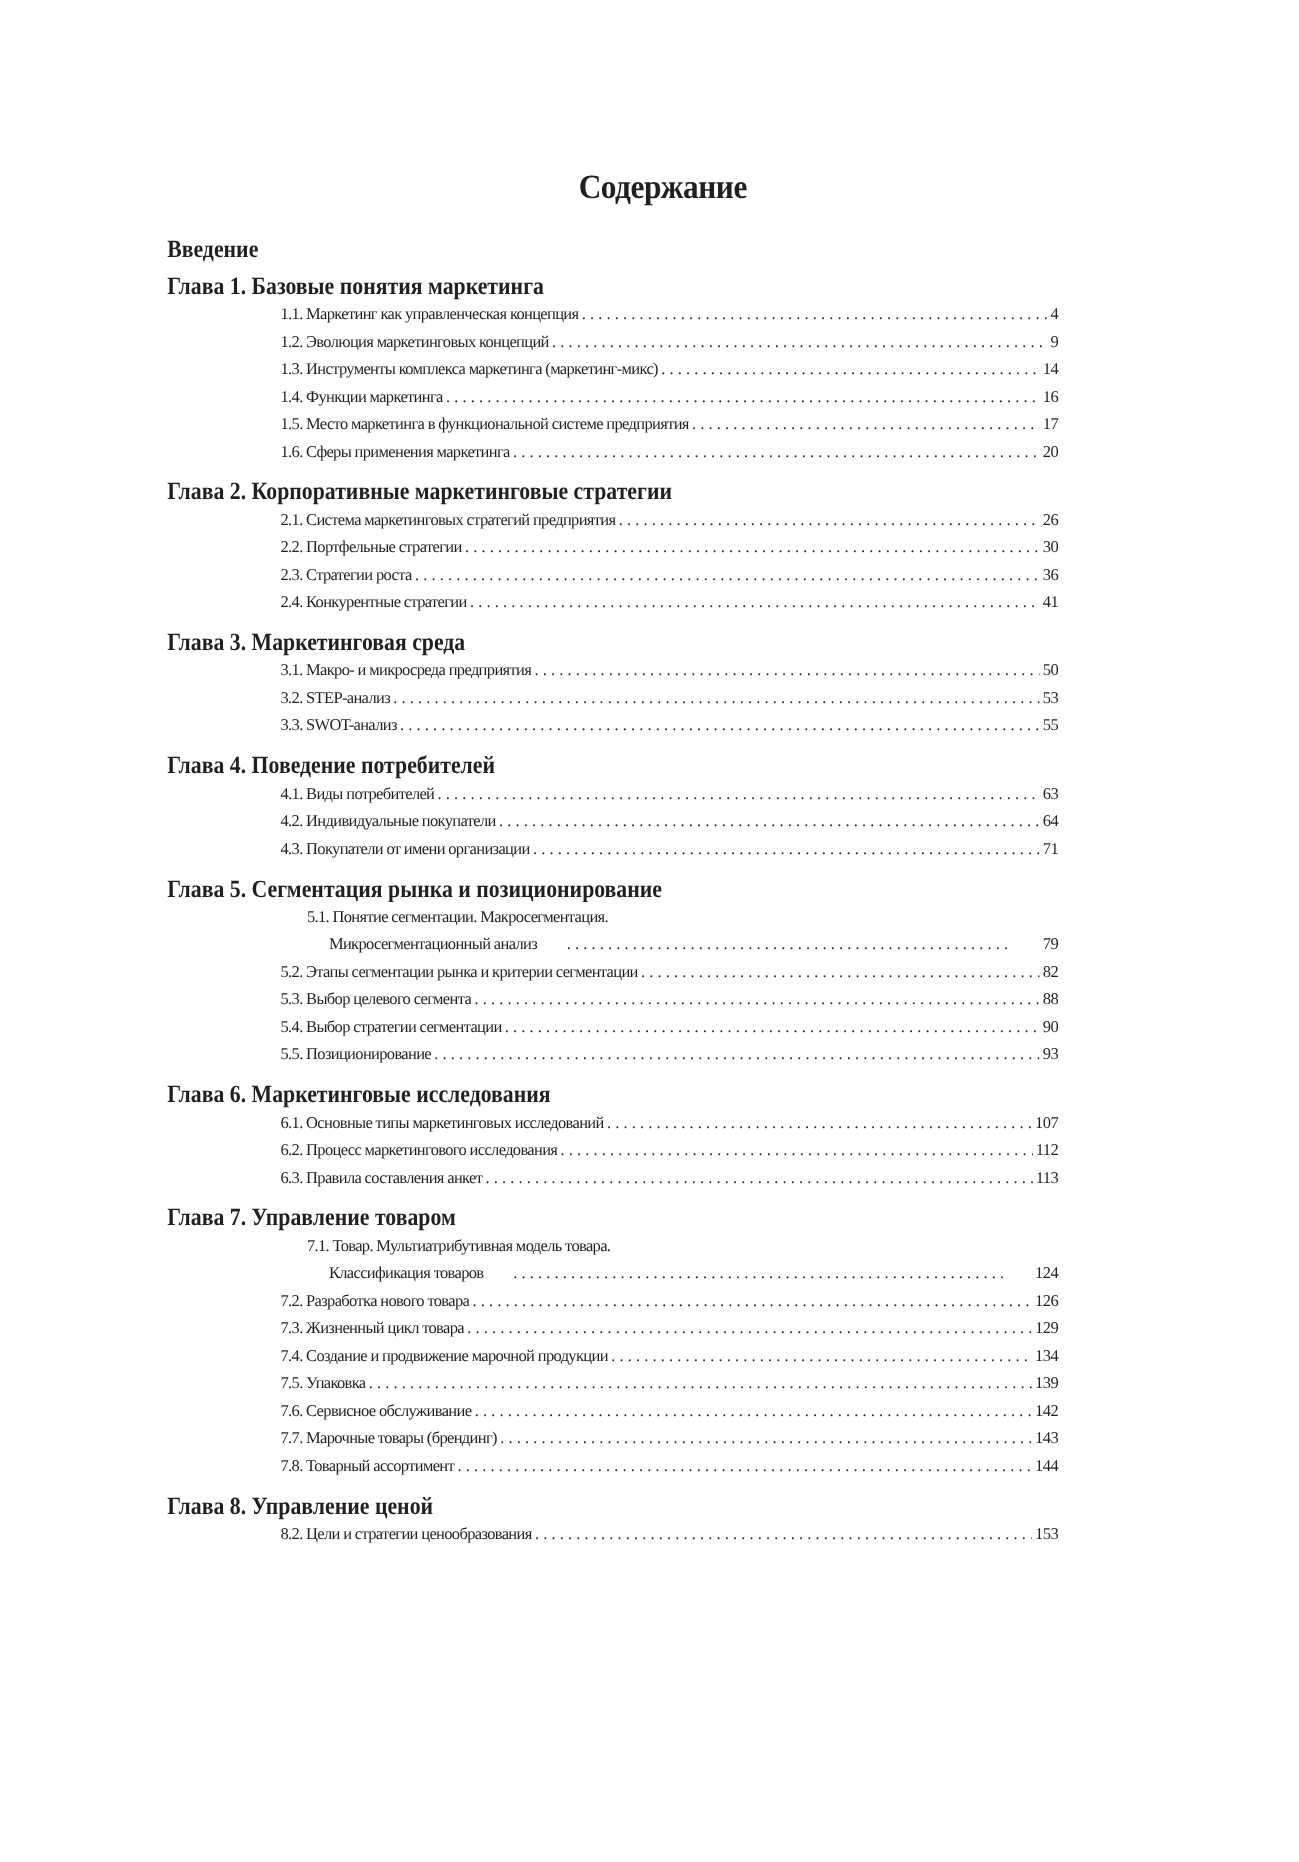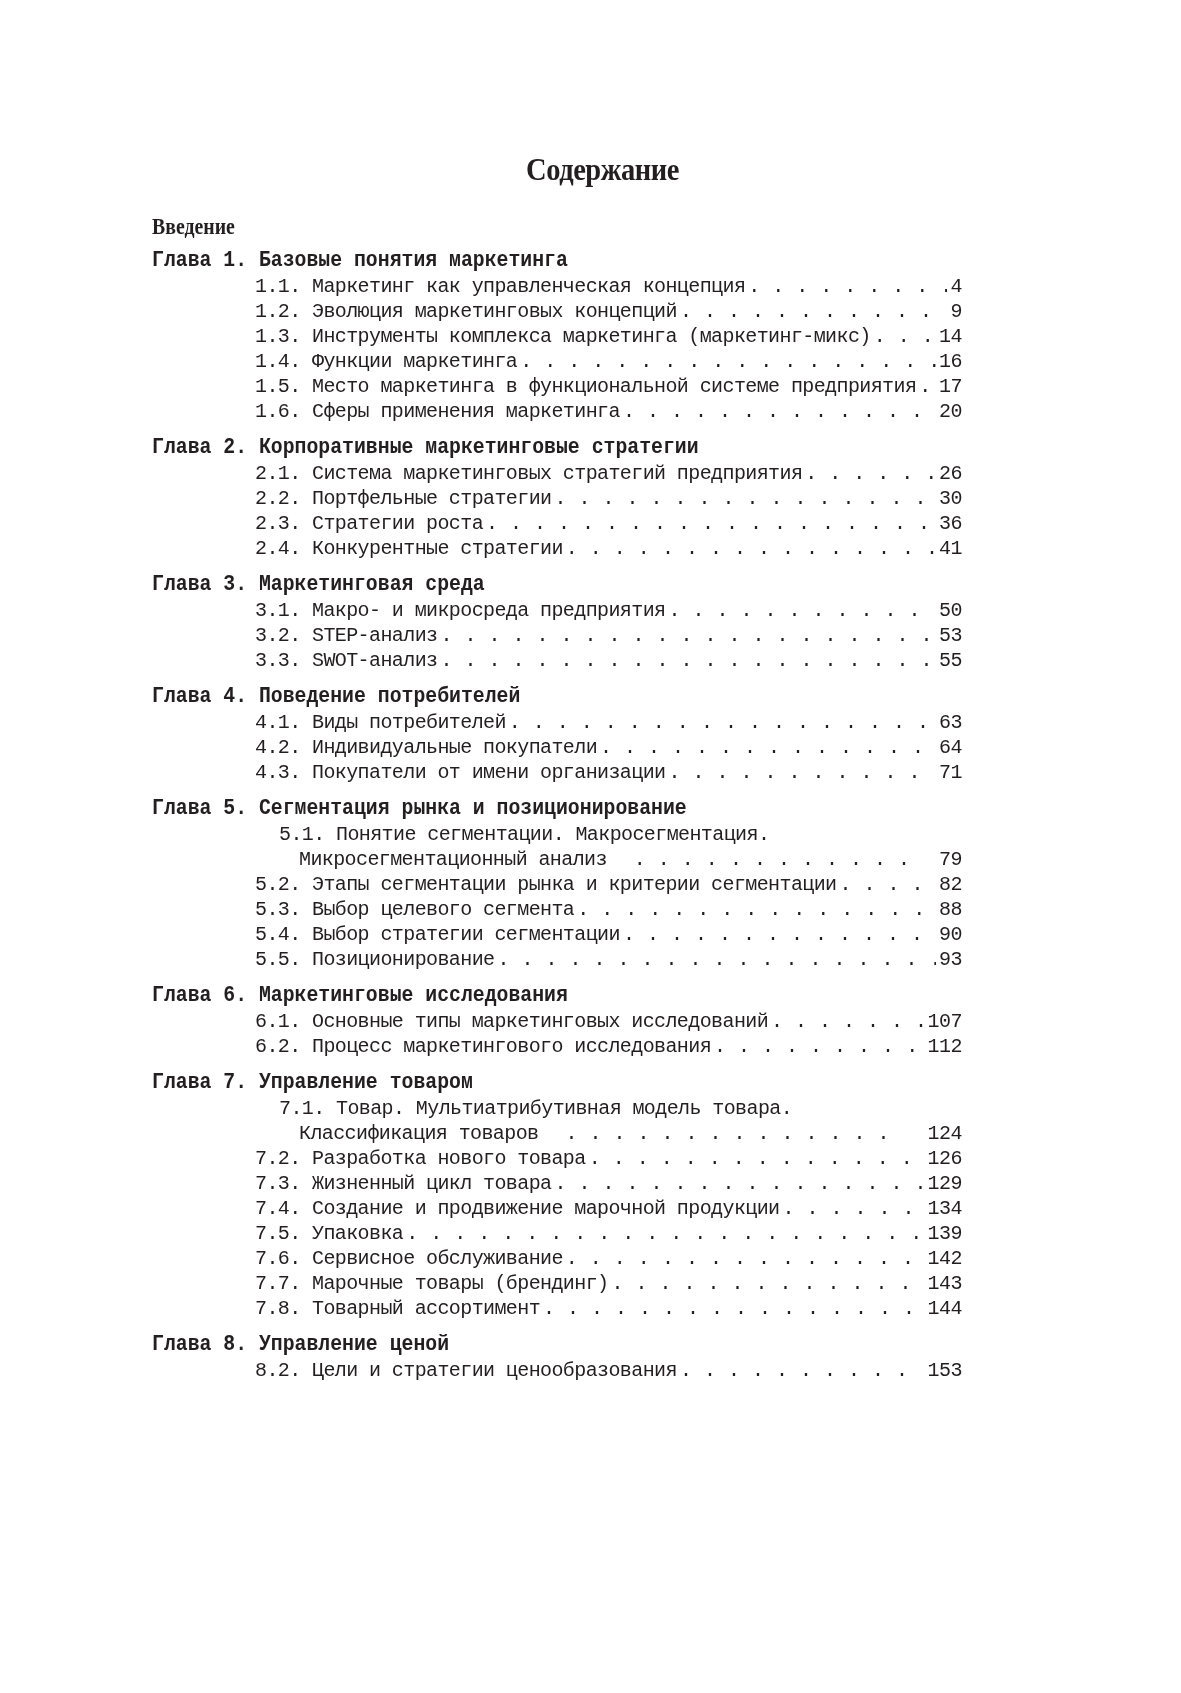--- a/index.html
+++ b/index.html
@@ -3,24 +3,24 @@
 <meta charset="utf-8">
 <style>
   html, body { margin: 0; padding: 0; background: #ffffff; }
   body { width: 1181px; height: 1693px; position: relative; overflow: hidden;
          font-family: "Liberation Serif", "DejaVu Serif", serif; color: #231f20; }
   .page { position: absolute; left: 12px; top: 0; width: 1181px; height: 1429px; }
   .title { position: absolute; top: 152px; left: 0; width: 1181px; text-align: center;
            font-weight: bold; font-size: 31px; letter-spacing: -0.5px; transform: scaleX(0.92); }
   .toc { position: absolute; left: 140px; top: 212px; width: 810px; }
   .intro { font-weight: bold; font-size: 22.5px; height: 30px; line-height: 30px; transform-origin: left; transform: scaleX(0.88); margin-bottom: 4px;}
-  .chapter { margin-bottom: 9px; font-family: Liberation Mono, monospace; }
+  .chapter { margin-bottom: 9px; }
   .chapter-title { font-weight: bold; font-size: 22.5px; line-height: 28px; height: 28px; white-space: nowrap;
                    transform-origin: left; transform: scaleX(0.88); }
-  .entry { position: relative; margin-left: 103px; font-size: 20px; line-height: 25px; }
+  .entry { position: relative; margin-left: 103px; font-size: 15px; line-height: 25px; }
   .entry-row { display: flex; align-items: baseline; white-space: nowrap; }
   .entry-text { flex: 0 0 auto; transform-origin: left; letter-spacing: -0.6px; }
   .leader { flex: 1 1 auto; overflow: hidden; white-space: nowrap; margin: 0 3px; letter-spacing: 3.2px; }
   .leader::before { content: ". . . . . . . . . . . . . . . . . . . . . . . . . . . . . . . . . . . . . . . . . . . . . . . . . . . . . . . . . . . . . . . . . . . . . . . . . . . . . . . . . . . . . . . . . ."; letter-spacing: 0; }
   .page-num { flex: 0 0 auto; text-align: right; letter-spacing: -0.5px; }
   .entry-line1 { white-space: nowrap; letter-spacing: -0.6px; margin-left: 24px; }
   .entry-cont { padding-left: 44px; gap: 24px; }
 </style>
 </head>
 <body>
@@ -202,20 +202,27 @@
               <span class="page-num">107</span>
             </div>
           </div>
           <div class="entry">
             <div class="entry-row">
               <span class="entry-text">6.2. Процесс маркетингового исследования</span>
               <span class="leader"></span>
               <span class="page-num">112</span>
             </div>
           </div>
+          <div class="entry">
+            <div class="entry-row">
+              <span class="entry-text">6.3. Правила составления анкет</span>
+              <span class="leader"></span>
+              <span class="page-num">113</span>
+            </div>
+          </div>
         </div>
         <div class="chapter">
           <div class="chapter-title">Глава 7. Управление товаром</div>
           <div class="entry">
             <div class="entry-line1">7.1. Товар. Мультиатрибутивная модель товара.</div>
             <div class="entry-row entry-cont">
               <span class="entry-text">Классификация товаров</span>
               <span class="leader"></span>
               <span class="page-num">124</span>
             </div>

